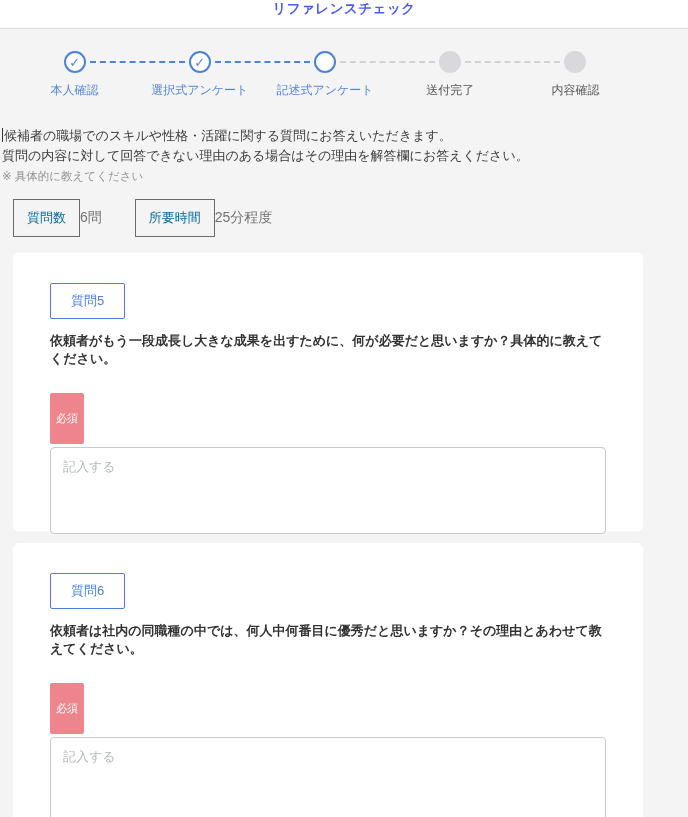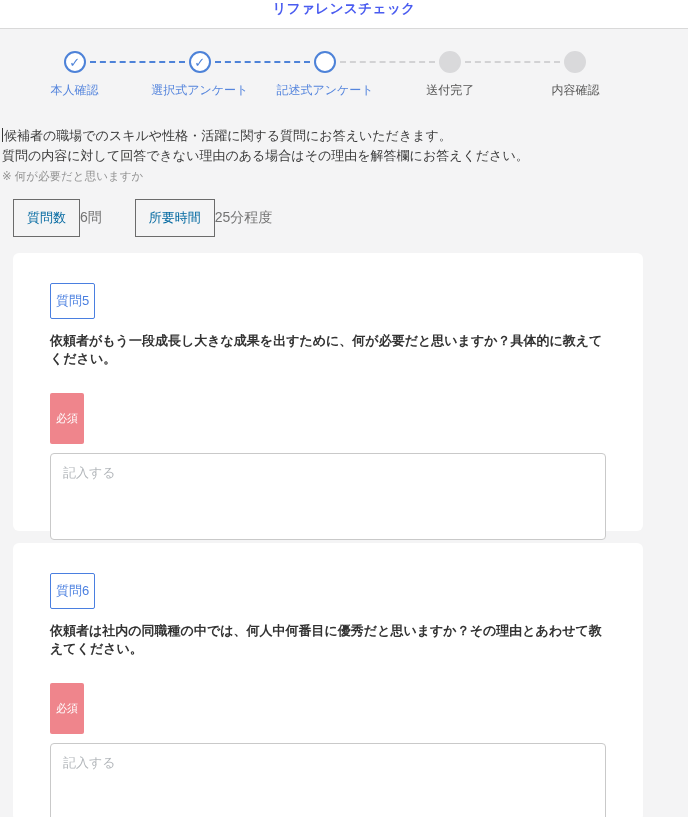--- a/index.html
+++ b/index.html
@@ -81,37 +81,37 @@
     border-radius:6px;
     margin:16px 45px 0 13px;
     padding:30px 37px 0 37px;
     height:278px;
   }
   .card + .card { margin-top:12px; }
   .qnum {
     display:inline-block;
     border:1px solid #4a7fe0; color:#4a7fe0;
     border-radius:2px;
-    padding:8px 5px;
+    padding:8px 20px;
     font-size:13px;
     background:#fff;
     text-align:right;
   }
   .qtext { margin-top:13px; font-size:13px; color:#333; line-height:18px;font-weight:bold; }
   .required {
     display:inline-block;
     margin-top:25px;
     background:#ef858c; color:#ffffff;
     font-size:11px;
     padding:18px 6px;
     border-radius:2px;
   }
   .answer {
     display:block;
-    margin-top:9px;
+    margin-top:3px;
     width:556px; height:87px;
     border:1px solid #c9c9c9;
     border-radius:4px;
     padding:10px 12px;
     font-size:13px; color:#333;
     font-family:Liberation Sans, sans-serif;
     resize:none; outline:none;
     background:#fff;
   }
   .answer::placeholder { color:#b3b7bb; }
@@ -142,21 +142,21 @@
   </div>
   <div class="step pending">
     <span class="circle"></span>
     <span class="step-label">内容確認</span>
   </div>
 </nav>
 
 <section class="intro">
   <div class="line"><span class="caret"></span><span>候補者の職場でのスキルや性格・活躍に関する質問にお答えいただきます。</span></div>
   <div class="line">質問の内容に対して回答できない理由のある場合はその理由を解答欄にお答えください。</div>
-  <div class="note">※ 何が必要だと思いますか</div>
+  <div class="note">※ 具体的に教えてください</div>
 </section>
 
 <section class="meta-row">
   <span class="meta-box">質問数</span>
   <span class="meta-value">6問</span>
   <span class="meta-gap"></span>
   <span class="meta-box">所要時間</span>
   <span class="meta-value">25分程度</span>
 </section>
 

